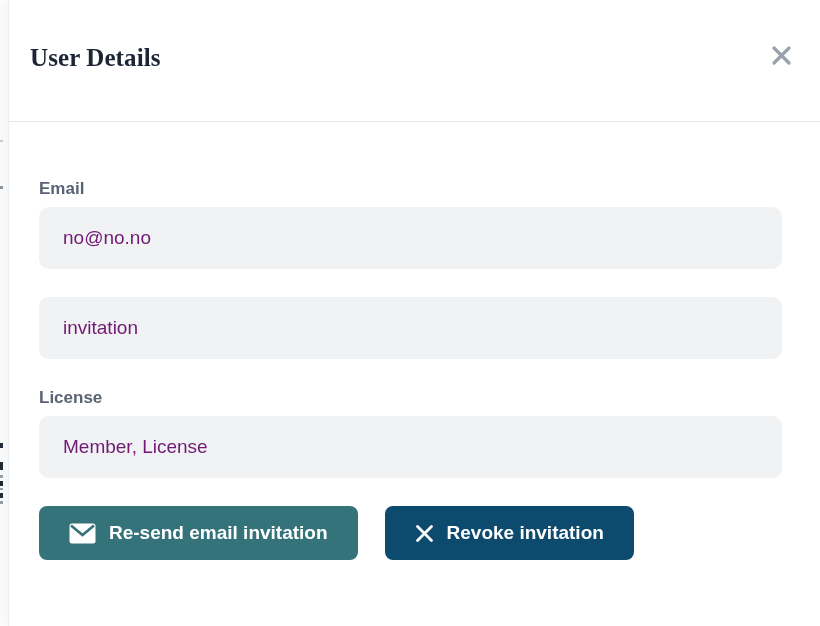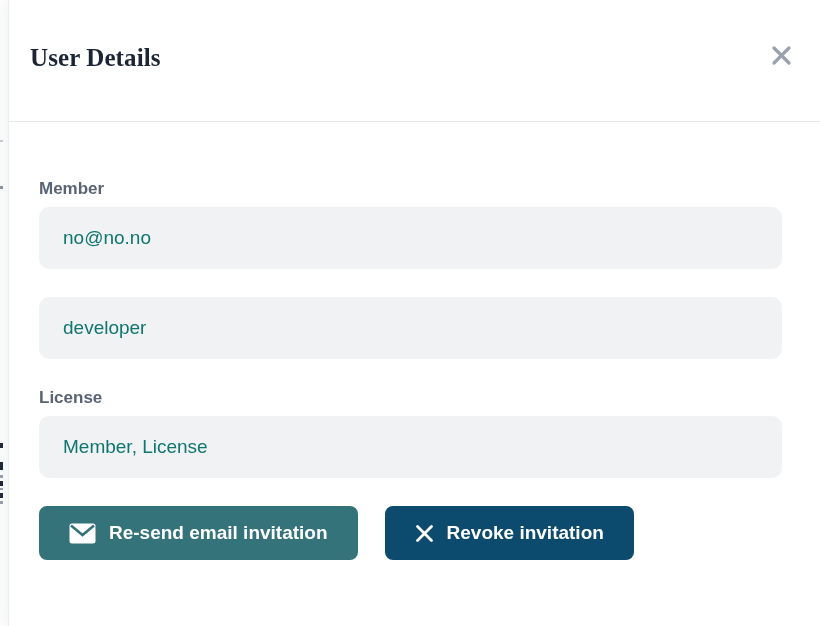--- a/index.html
+++ b/index.html
@@ -65,21 +65,21 @@
     line-height: 21px;
   }
   .field-box {
     height: 62px;
     background: #f1f2f4;
     border-radius: 10px;
     display: flex;
     align-items: center;
     padding: 0 24px;
     font-size: 19px;
-    color: #0f766e;
+    color: #701a75;
   }
 
   .buttons-row {
     margin-top: 24px;
     display: flex;
     gap: 27px;
   }
   .btn {
     height: 54px;
     border: none;
@@ -120,26 +120,26 @@
         <svg width="23" height="23" viewBox="0 0 23 23">
           <path d="M4 4 L19 19 M19 4 L4 19" stroke="#9aa1ac" stroke-width="3.2" stroke-linecap="round" fill="none"></path>
         </svg>
       </span>
     </button>
   </div>
 
   <div class="modal-body">
 
     <div class="field-group">
-      <div class="field-label">Member</div>
+      <div class="field-label">Email</div>
       <div class="field-box">no@no.no</div>
     </div>
 
     <div class="field-group">
-      <div class="field-box">developer</div>
+      <div class="field-box">invitation</div>
     </div>
 
     <div class="field-group">
       <div class="field-label">License</div>
       <div class="field-box">Member, License</div>
     </div>
 
     <div class="buttons-row">
       <button class="btn btn-resend">
         <span class="icon">

